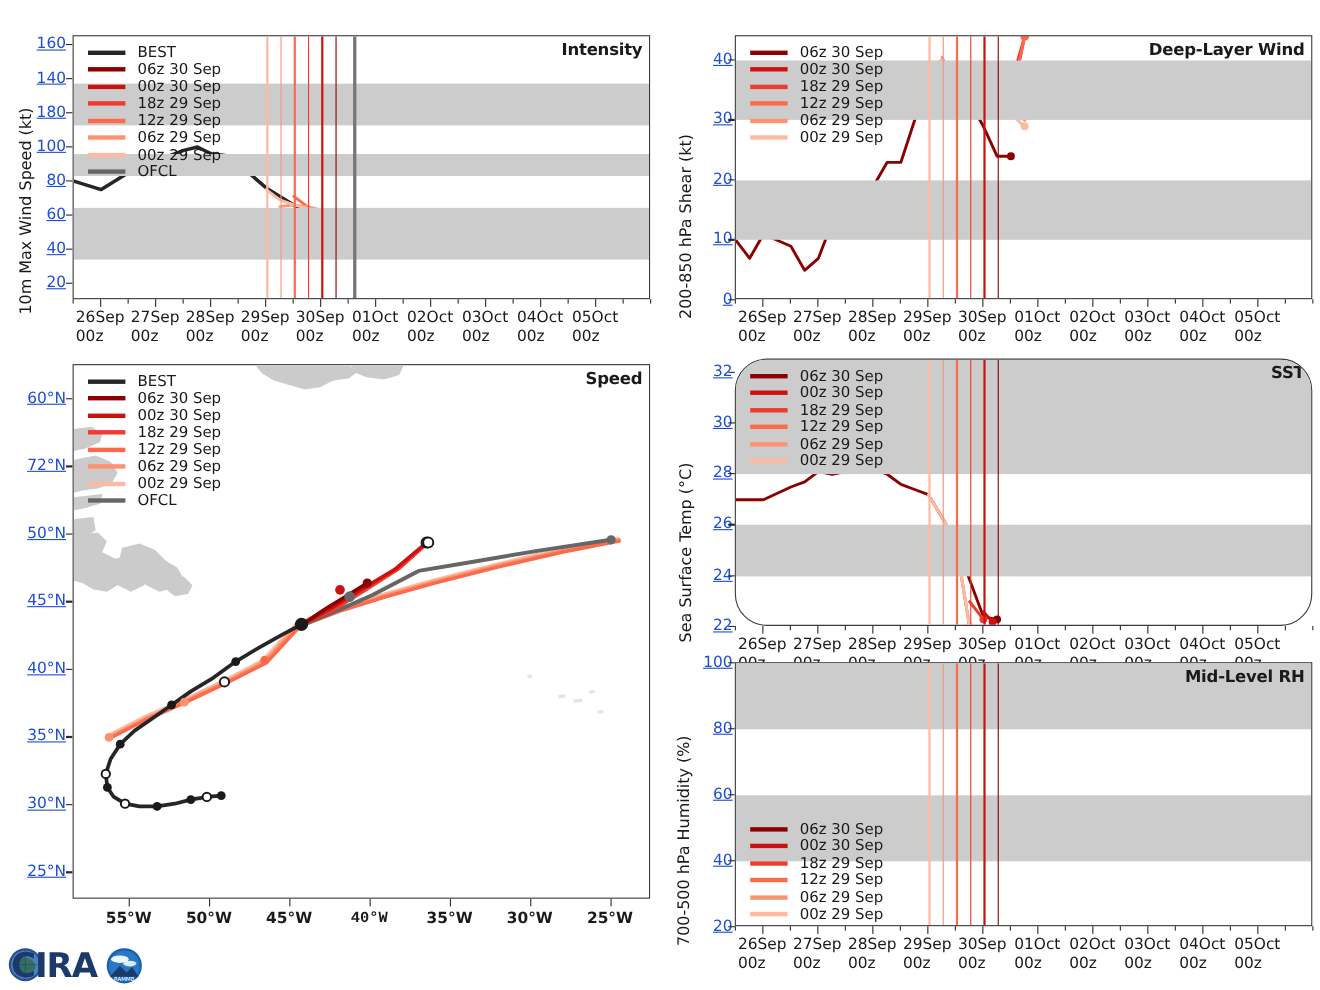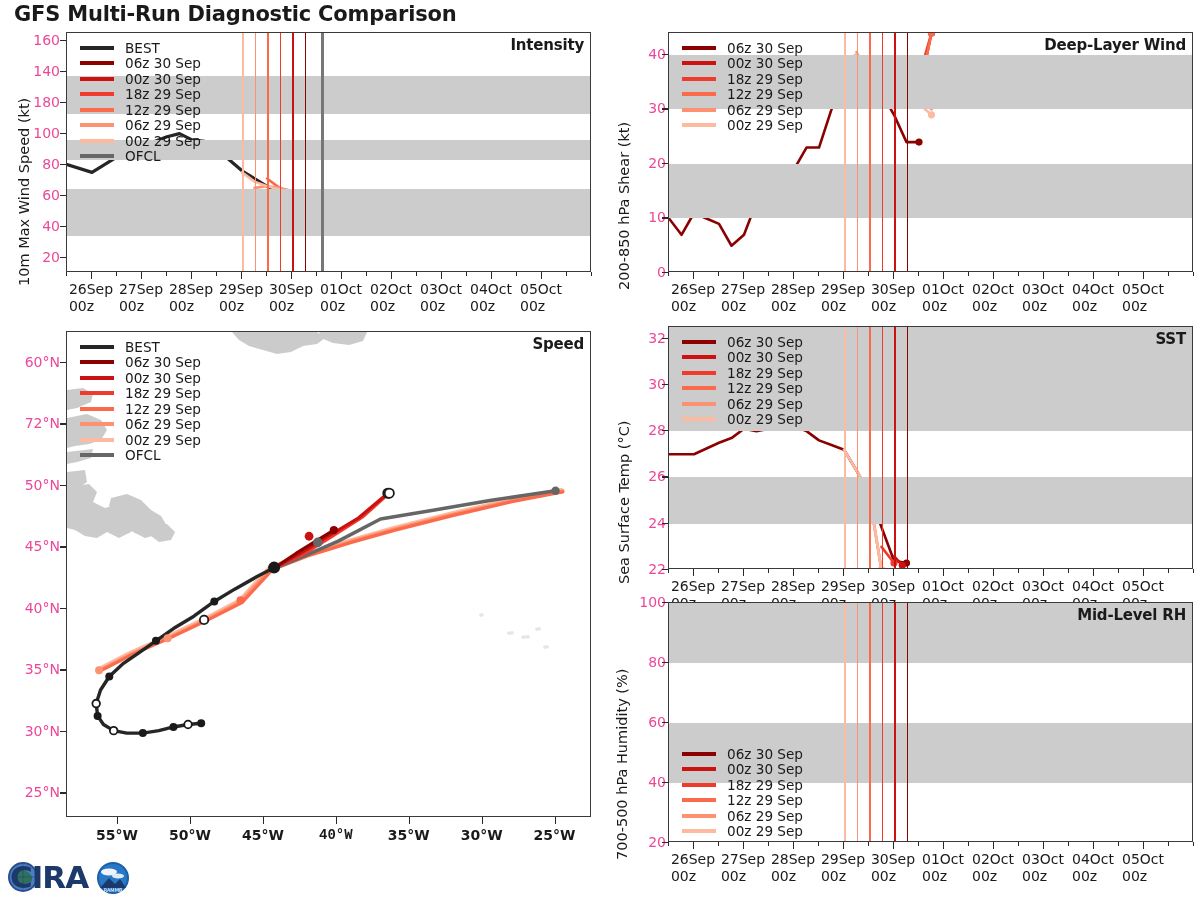--- a/index.html
+++ b/index.html
@@ -42,22 +42,23 @@
   .ylabel {
     position: absolute;
     transform-origin: 0 0;
     transform: rotate(-90deg);
     white-space: nowrap;
     font-size: 14.5px; color: #1a1a1a;
   }
 
   .ytick {
     position: absolute; right: 0; text-align: right;
-    font-size: 14px; color: #ec4899; white-space: nowrap;
+    font-size: 14px; color: #1d4ed8; white-space: nowrap;
     transform: translateY(-50%);
+    text-decoration: underline;
   }
   .ytickmark { position: absolute; height: 1.3px; background: #2a2a2a; }
 
   .xtick {
     position: absolute; 
     font-size: 14px; color: #1a1a1a; white-space: nowrap;
     transform: translateX(-50%);
     line-height: 1.18;
   }
   .xtickmark { position: absolute; width: 1.3px; background: #2a2a2a; }
@@ -74,21 +75,20 @@
   .logo-text {
     font-family: "DejaVu Sans", sans-serif;
     font-size: 31px; font-weight: bold; fill: #1b3a6b;
   }
 </style>
 </head>
 <body>
 
 <div id="root">
 
-  <div class="hdr-title">GFS Multi-Run Diagnostic Comparison</div>
 
   <div class="panel" style="left:0; top:28px; width:596px; height:290px;">
     <div class="ylabel" style="left:16px; top:258px; font-size:14.5px;">10m Max Wind Speed (kt)</div>
     <div id="int-yticks">
         <div class="ytick" style="right: 536px; top: 228.516px; width: 60px;">20</div>
         <div class="ytickmark" style="left: 60px; top: 228.516px; width: 6px;"></div>
         <div class="ytick" style="right: 536px; top: 197.548px; width: 60px;">40</div>
         <div class="ytickmark" style="left: 60px; top: 197.548px; width: 6px;"></div>
         <div class="ytick" style="right: 536px; top: 166.581px; width: 60px;">60</div>
         <div class="ytickmark" style="left: 60px; top: 166.581px; width: 6px;"></div>
@@ -452,21 +452,21 @@
         <div class="ytickmark" style="left: 62px; top: 200.714px; width: 6px;"></div>
         <div class="ytick" style="right: 534px; top: 154.429px; width: 60px;">26</div>
         <div class="ytickmark" style="left: 62px; top: 154.429px; width: 6px;"></div>
         <div class="ytick" style="right: 534px; top: 108.143px; width: 60px;">28</div>
         <div class="ytickmark" style="left: 62px; top: 108.143px; width: 6px;"></div>
         <div class="ytick" style="right: 534px; top: 61.8571px; width: 60px;">30</div>
         <div class="ytickmark" style="left: 62px; top: 61.8571px; width: 6px;"></div>
         <div class="ytick" style="right: 534px; top: 15.5714px; width: 60px;">32</div>
         <div class="ytickmark" style="left: 62px; top: 15.5714px; width: 6px;"></div>
       </div>
-    <div class="plotbox" style="left:68px; top:4px; width:525px; height:243px;">
+    <div class="plotbox" style="left:68px; top:4px; width:525px; height:243px;border-radius:29px;">
       <div id="sst-bands">
           <div class="band" style="top: 150.429px; height: 46.2857px;"></div>
           <div class="band" style="top: 0px; height: 104.143px;"></div>
         </div>
       <div id="sst-vlines">
           <div class="vline" style="left: 175px; background: rgb(252, 187, 161);"></div>
           <div class="vline" style="left: 187.5px; background: rgb(252, 146, 114);"></div>
           <div class="vline" style="left: 200px; background: rgb(251, 106, 74);"></div>
           <div class="vline" style="left: 212.5px; background: rgb(239, 59, 44);"></div>
           <div class="vline" style="left: 225px; background: rgb(204, 17, 17);"></div>

